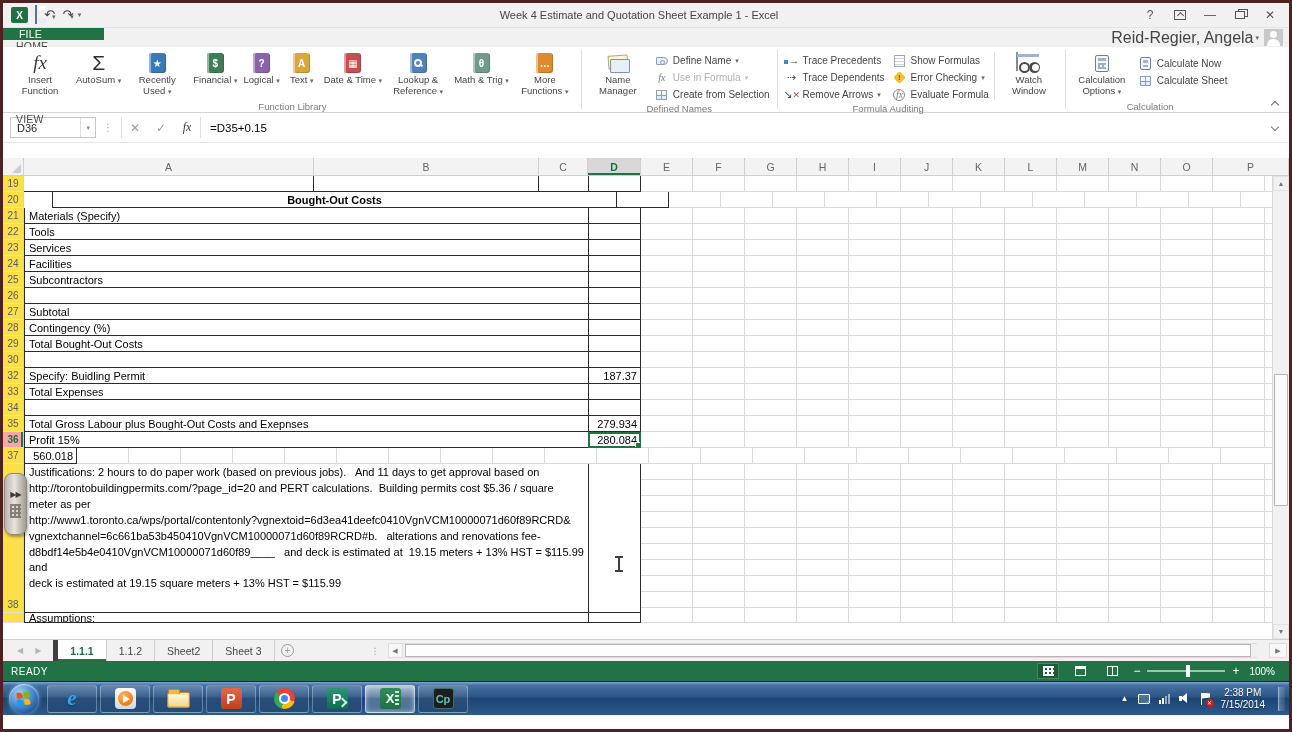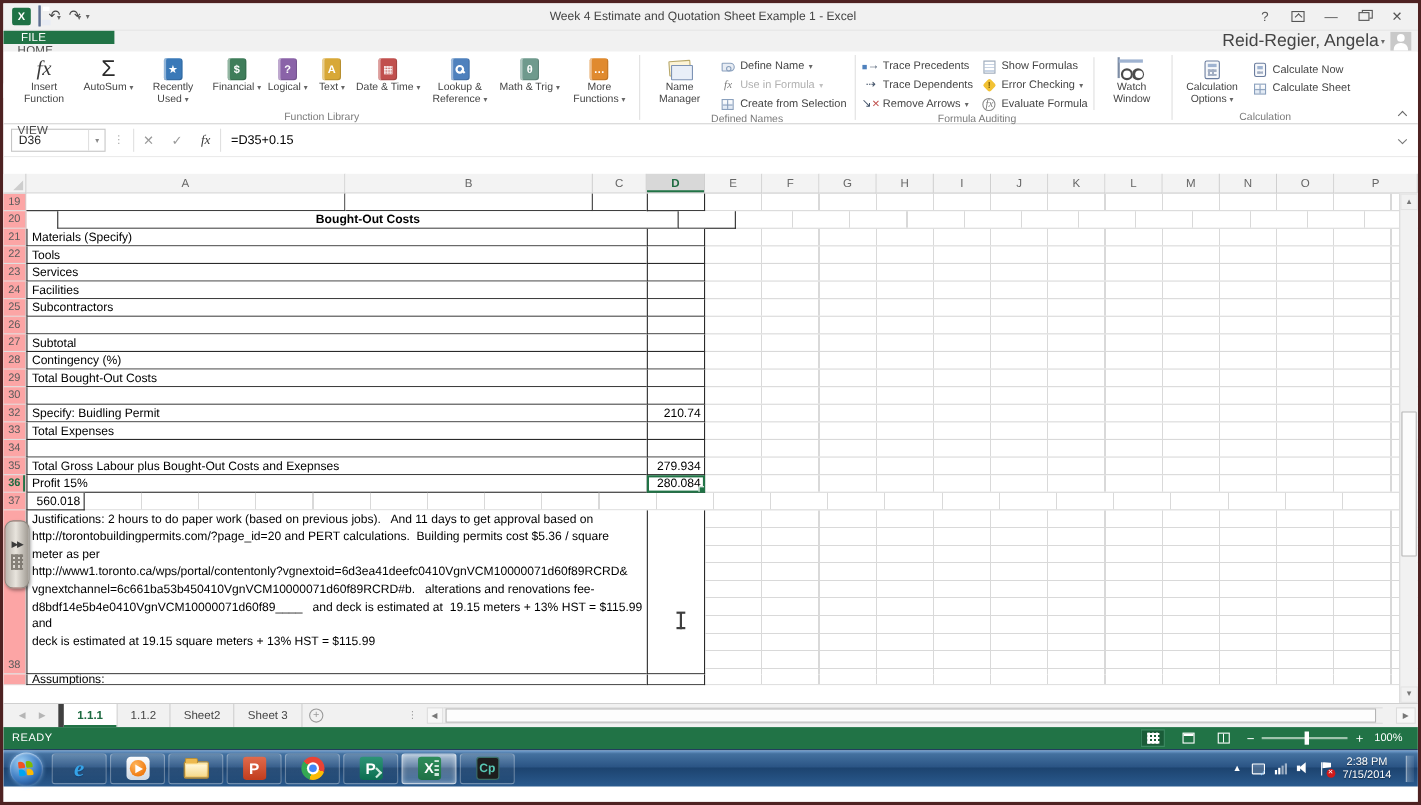--- a/index.html
+++ b/index.html
@@ -95,21 +95,21 @@
   .gapstrip { height:15px; background:#fff; }
 
   
   .gridarea { position:relative; height:481px; background:#fff; }
   .colhdrs { display:flex; height:18px; }
   .corner { width:21px; height:18px; background:#f3f3f3; border-right:1px solid #cfcfcf; border-bottom:1px solid #cfcfcf; position:relative; }
   .corner::after { content:""; position:absolute; right:2px; bottom:2px; border-left:9px solid transparent; border-bottom:9px solid #cdcdcd; }
   .chdr { height:18px; background:#f3f3f3; border-right:1px solid #cfcfcf; border-bottom:1px solid #cfcfcf; font-size:10.5px; color:#666; display:flex; align-items:center; justify-content:center; }
   .chdr.selcol { background:#d8d8d8; color:#1e6b41; font-weight:bold; box-shadow:inset 0 -2px 0 #217346; }
   .grow { display:flex; height:16px; }
-  .rn { width:21px; background:#fca5a5; border-right:1px solid #cfcfcf; border-bottom:1px solid #e0e0e0; font-size:10px; color:#5b5b5b; display:flex; align-items:center; justify-content:center; flex:none; }
+  .rn { width:21px; background:#fde047; border-right:1px solid #cfcfcf; border-bottom:1px solid #e0e0e0; font-size:10px; color:#5b5b5b; display:flex; align-items:center; justify-content:center; flex:none; }
   .rn.selrow { background:#fca5a5; color:#1e6b41; font-weight:bold; box-shadow:inset -2px 0 0 #217346; }
   .cell { font-size:11px; color:#000; display:flex; align-items:center; overflow:hidden; white-space:nowrap; flex:none; background:#fff; }
   .lc { width:564px; padding-left:4px; border-left:1px solid #2b2b2b; border-bottom:1px solid #2b2b2b; }
   .lc.section { justify-content:center; font-weight:bold; padding-left:0; }
   .dc { width:53px; border-left:1px solid #2b2b2b; border-right:1px solid #2b2b2b; border-bottom:1px solid #2b2b2b; justify-content:flex-end; padding-right:3px; position:relative; }
   .dc.sel { outline:2px solid #217346; outline-offset:-2px; z-index:5; }
   .dc.sel::after { content:""; position:absolute; right:-2px; bottom:-2px; width:5px; height:5px; background:#217346; border:1px solid #fff; z-index:6; }
   .fillc { flex:1; border-bottom:1px solid #d9d9d9; background:repeating-linear-gradient(90deg, transparent 0 51px, #d9d9d9 51px 52px); }
   .c19 { border-bottom:1px solid #2b2b2b; background:#fff; flex:none; }
   .c19.vr { border-right:1px solid #2b2b2b; }
@@ -554,21 +554,21 @@
         </div>
         <div class="grow">
           <div class="rn">30</div>
           <div class="cell lc"></div>
           <div class="cell dc"></div>
           <div class="fillc"></div>
         </div>
         <div class="grow">
           <div class="rn">32</div>
           <div class="cell lc">Specify: Buidling Permit</div>
-          <div class="cell dc">210.74</div>
+          <div class="cell dc">187.37</div>
           <div class="fillc"></div>
         </div>
         <div class="grow">
           <div class="rn">33</div>
           <div class="cell lc">Total Expenses</div>
           <div class="cell dc"></div>
           <div class="fillc"></div>
         </div>
         <div class="grow">
           <div class="rn">34</div>

